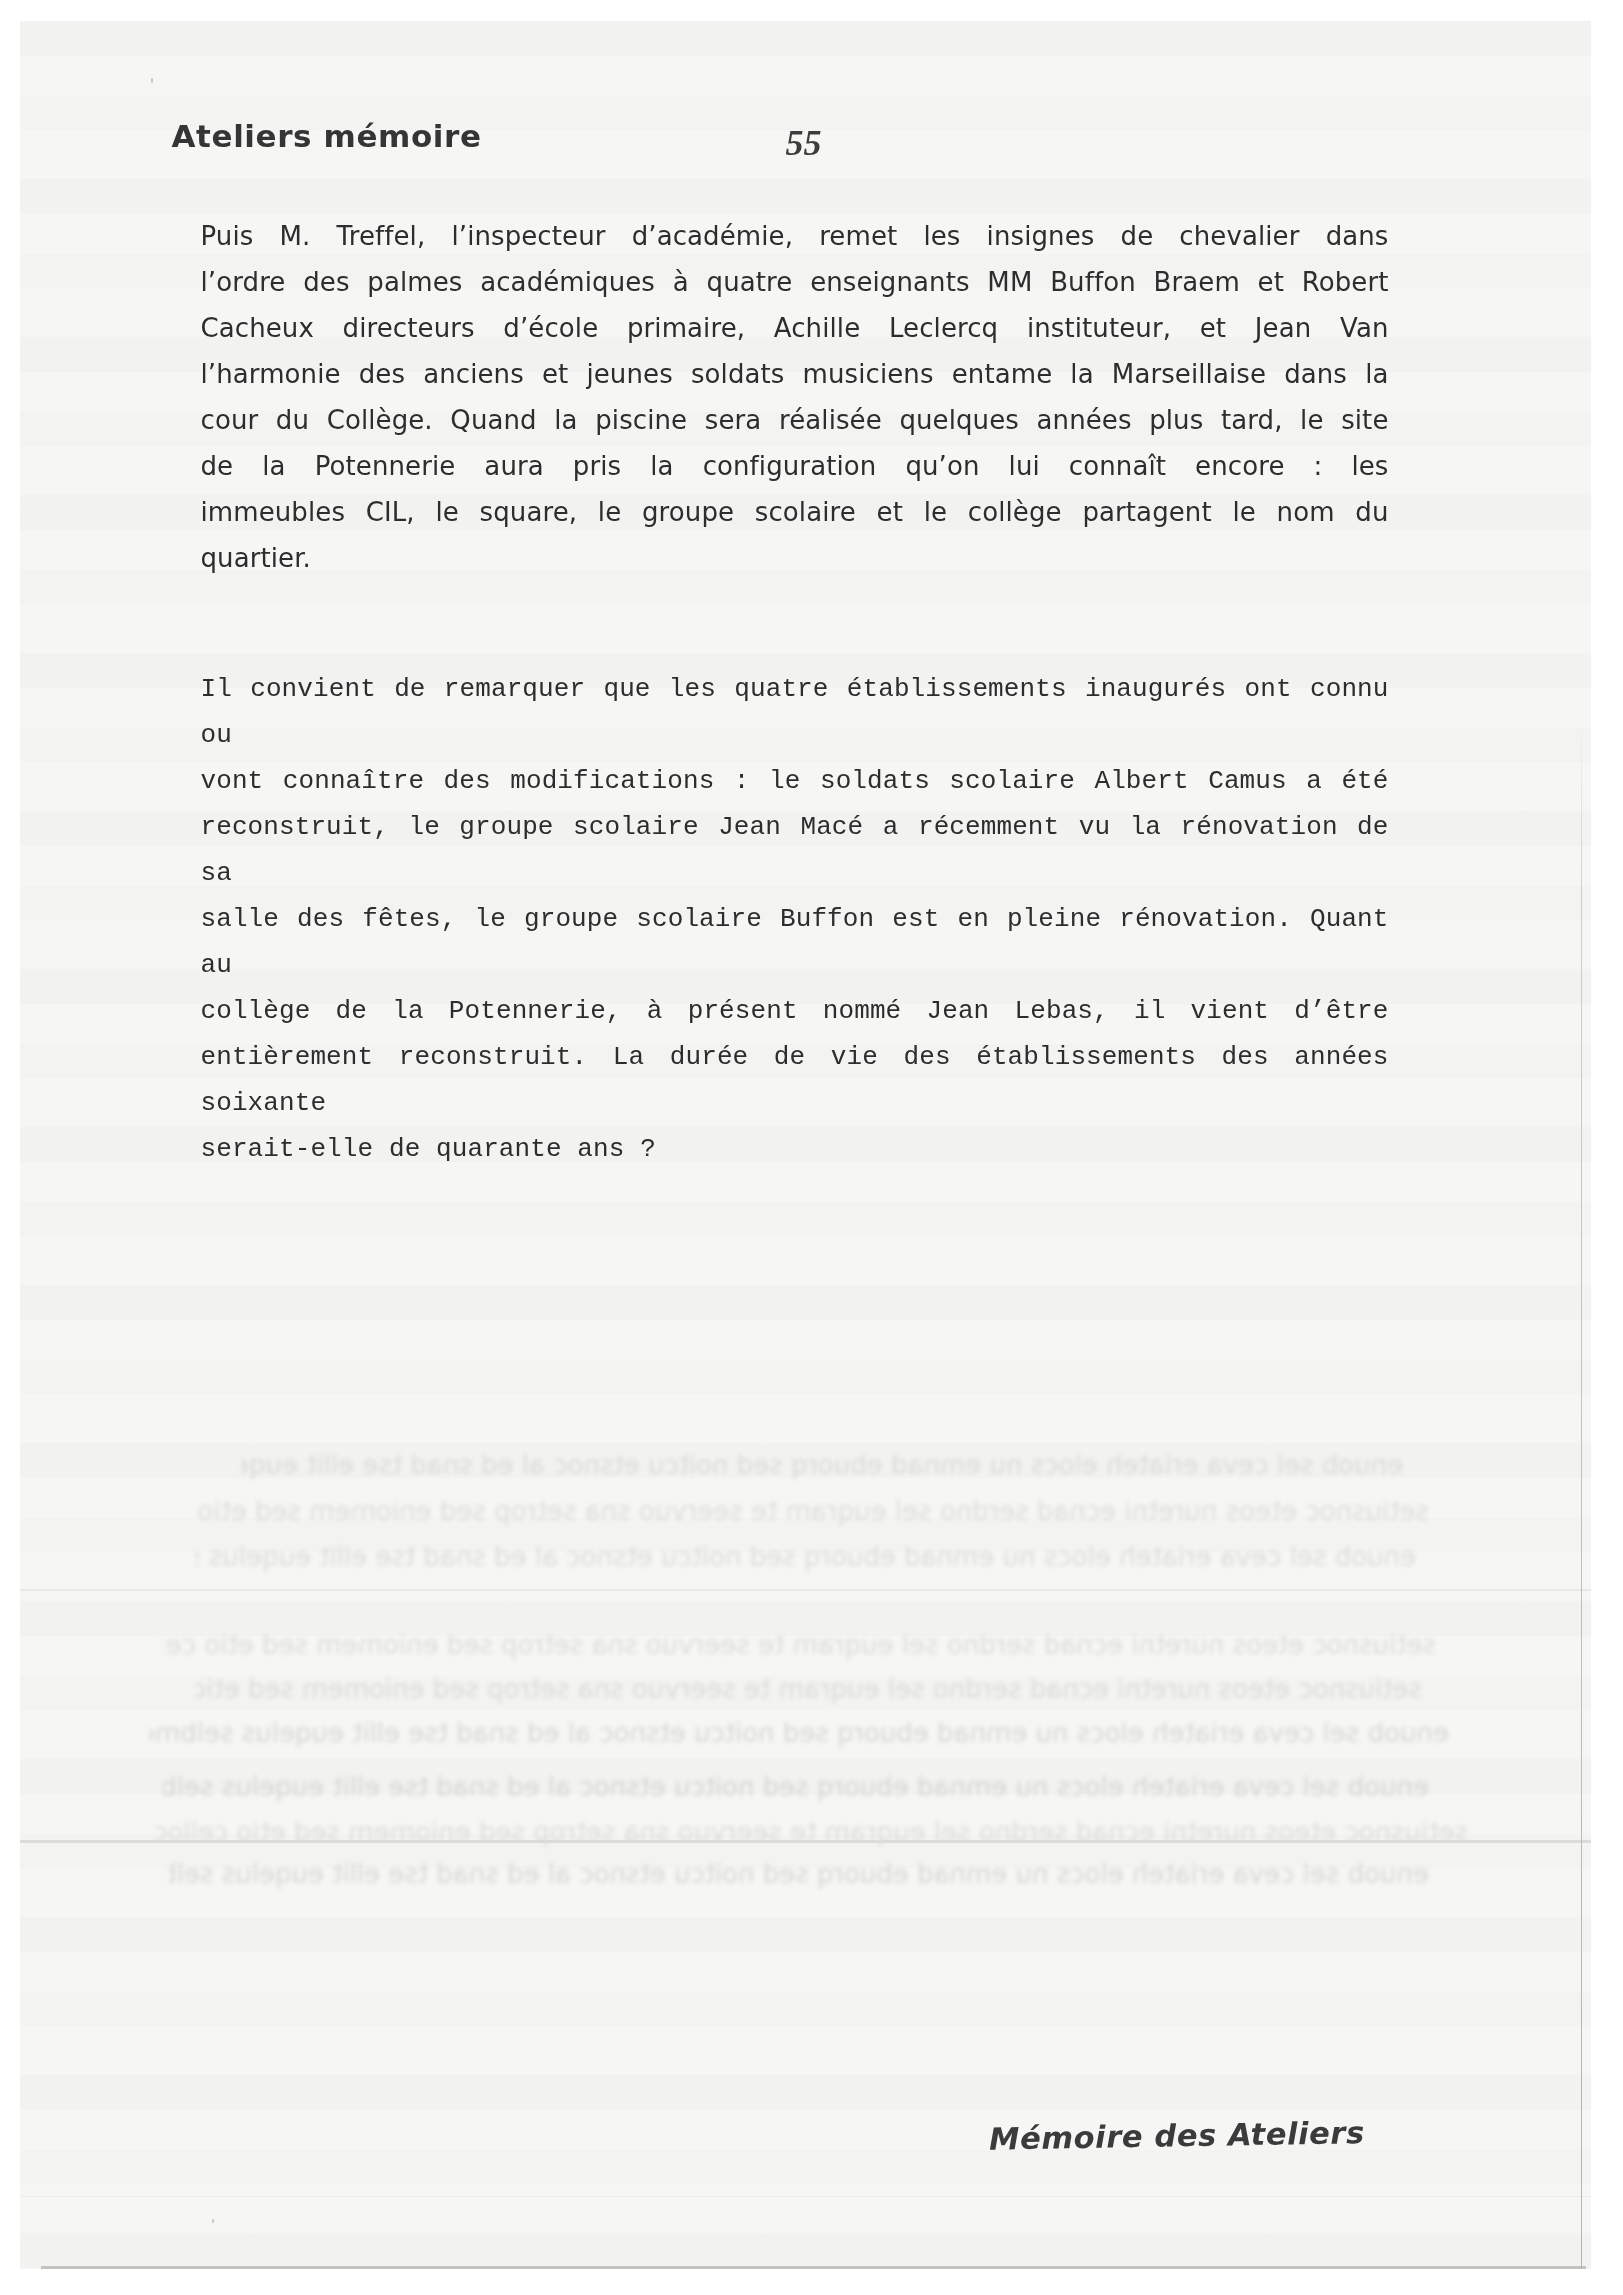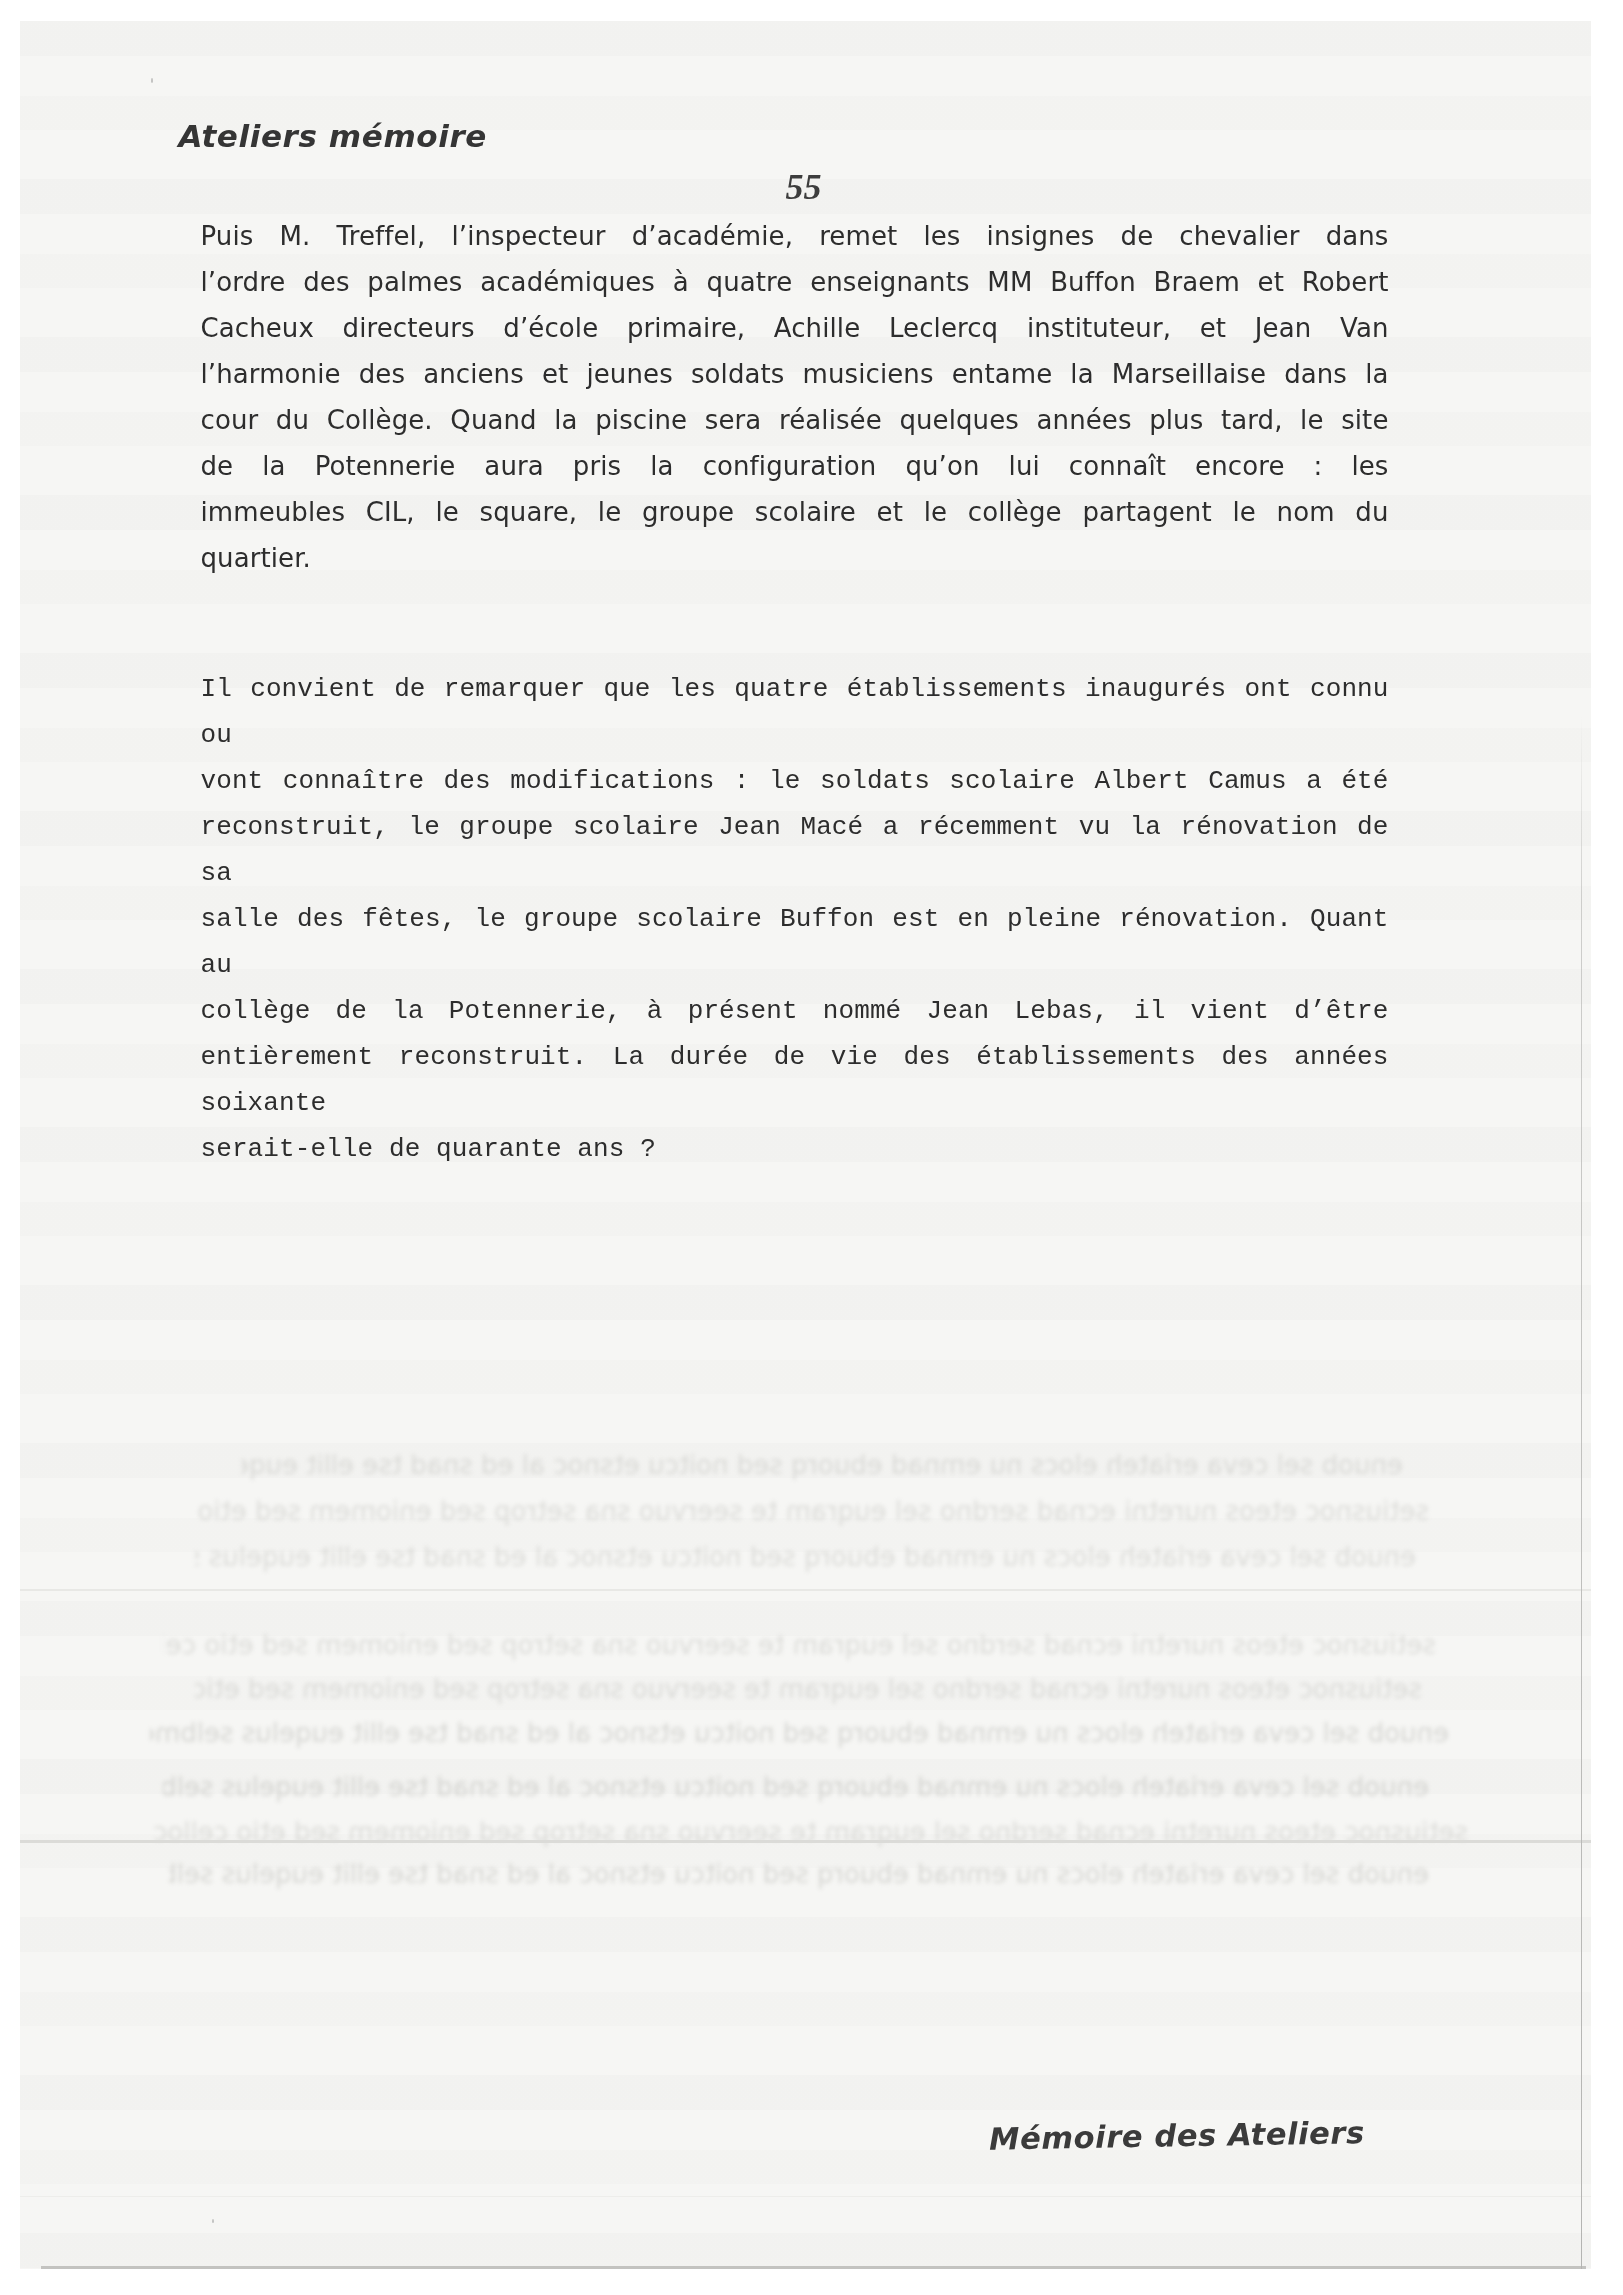--- a/index.html
+++ b/index.html
@@ -23,28 +23,28 @@
     background:
       repeating-linear-gradient(180deg,
         rgba(0,0,0,0.016) 0px, rgba(0,0,0,0.016) 35px,
         rgba(255,255,255,0.0) 35px, rgba(255,255,255,0.0) 75px,
         rgba(0,0,0,0.010) 75px, rgba(0,0,0,0.010) 109px,
         rgba(255,255,255,0.0) 109px, rgba(255,255,255,0.0) 158px);
     pointer-events:none;
   }
   
   .hdr-title{
-    position:absolute;left:159px;top:97px;
-    font-size:31px;font-weight:bold;font-style:italic;
+    position:absolute;left:152px;top:97px;
+    font-size:31px;font-weight:bold;
     letter-spacing:0.6px;color:#353535;
   }
   .hdr-num{
     position:absolute;left:766px;top:101px;
     font-family:"Liberation Serif","DejaVu Serif",serif;
-    font-size:36px;font-weight:bold;font-style:italic;color:#3d3d3d;margin-top:44px;
+    font-size:36px;font-weight:bold;font-style:italic;color:#3d3d3d;
   }
   
   .para{
     position:absolute;left:161px;width:1208px;
     color:#2d2d2d;font-size:26px;line-height:46px;
     letter-spacing:0.1px;
   }
   .p1{top:192px;}
   .p2{top:645px;font-family:Liberation Mono, monospace;}
   .line{text-align:justify;text-align-last:justify;margin-left:20px;}

